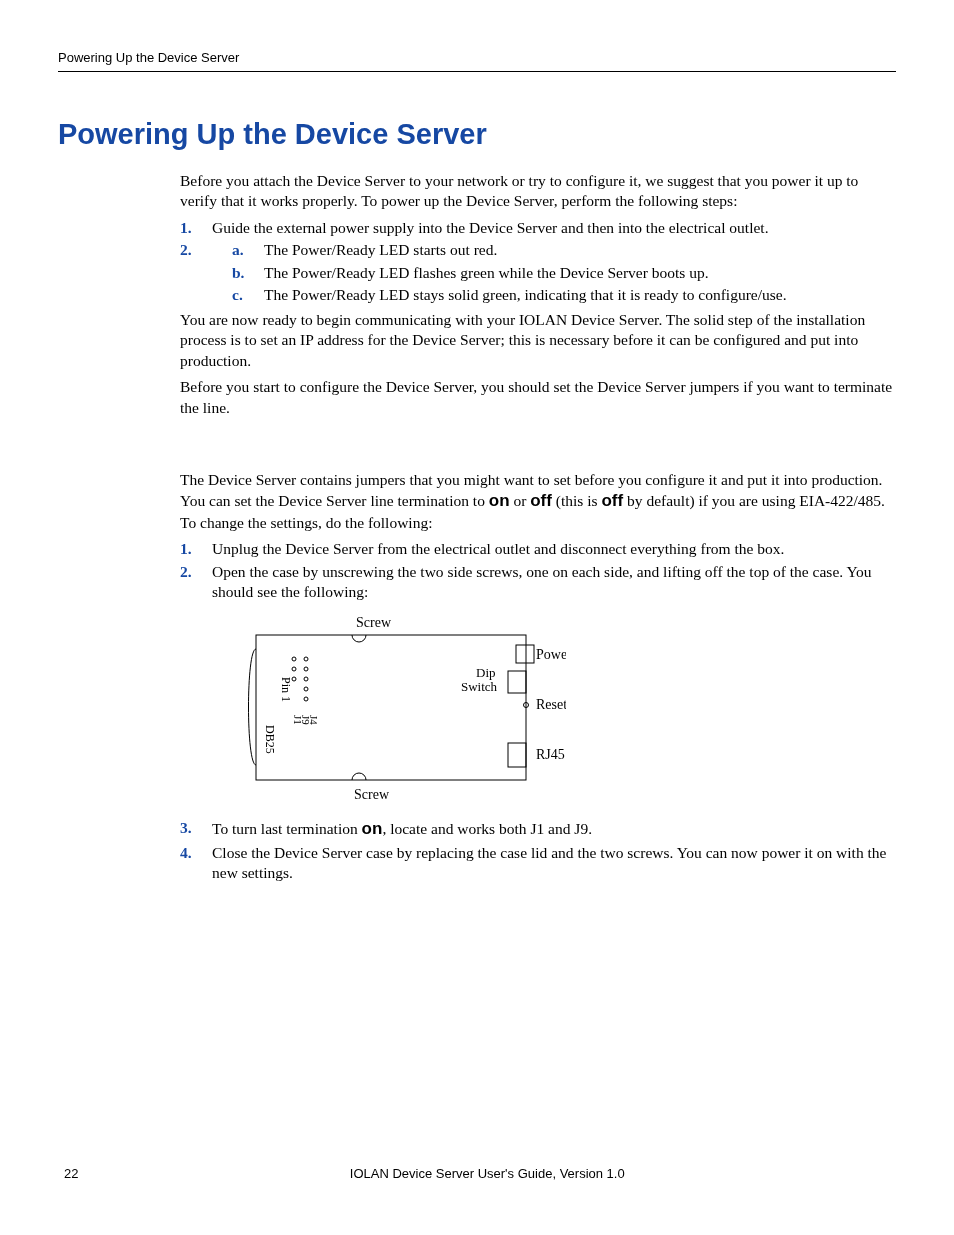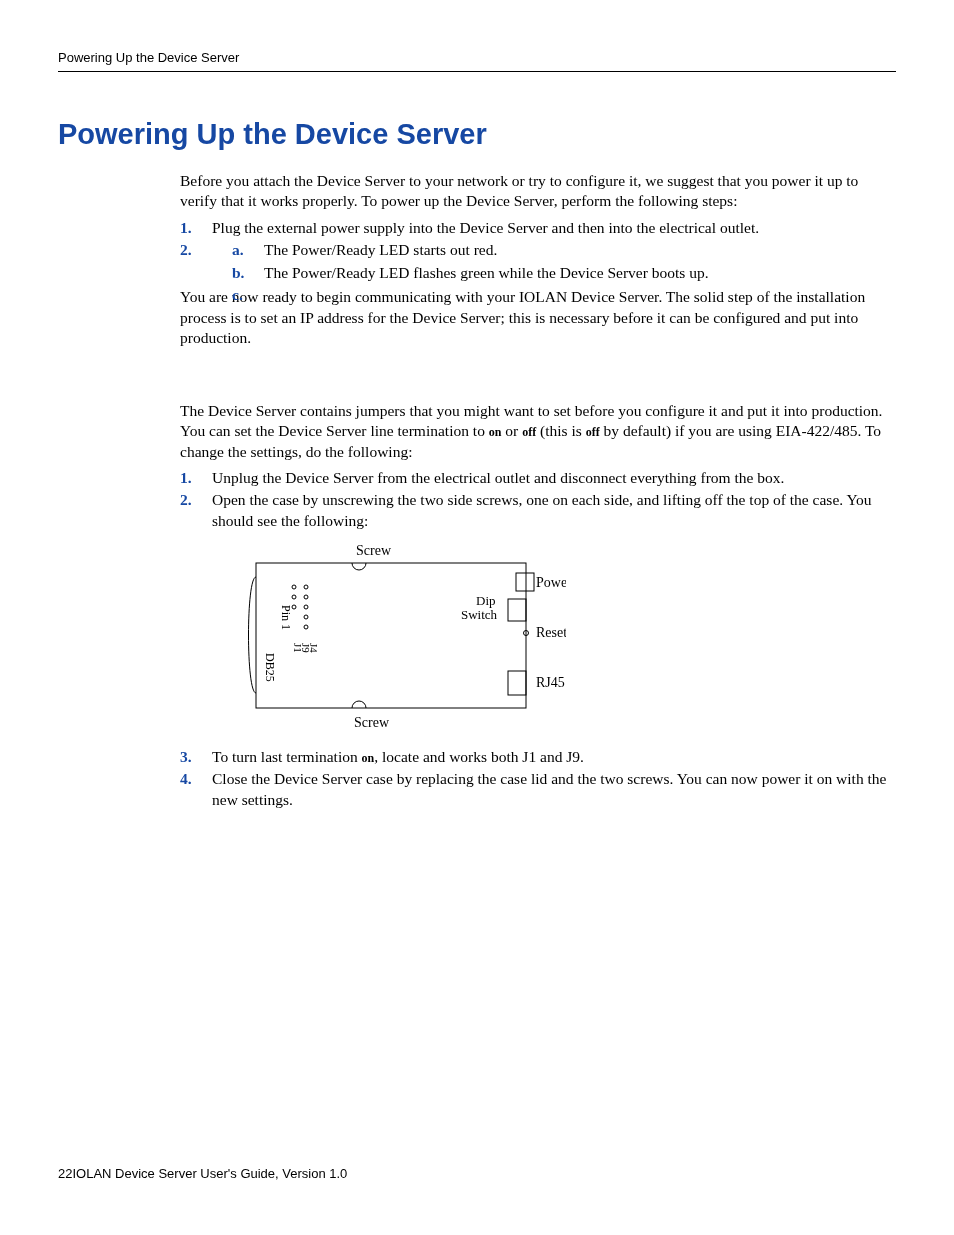--- a/index.html
+++ b/index.html
@@ -65,68 +65,70 @@
     padding-left: 32px;
     margin: 2px 0;
   }
   ol.alpha > li .marker {
     position: absolute;
     left: 0;
     top: 0;
     color: #1648a3;
     font-weight: 700;
   }
-  .mono { font-family: Liberation Serif, serif; font-weight: 700; font-size: 12px; text-align: right; }
+  .mono { font-family: Liberation Sans, sans-serif; font-weight: 700; font-size: 17px; text-align: right; }
   .section-gap { height: 26px; }
   .diagram {
     margin: 12px 0 8px 24px;
   }
   .footer {
     position: absolute;
     bottom: 54px;
-    left: 58px;
+    left: 64px;
     right: 58px;
     font-family: Arial, Helvetica, sans-serif;
     font-size: 13px;
   }
   .footer .pn { float: left; }
-  .footer .txt { display:block; text-align:left; }
+  .footer .txt { display:block; text-align:center; }
 </style>
 </head>
 <body>
 
 <div class="page">
   <div class="running-head">Powering Up the Device Server</div>
 
   <h1>Powering Up the Device Server</h1>
   <div class="body-block">
     <p>Before you attach the Device Server to your network or try to configure it, we suggest that you power it up to verify that it works properly. To power up the Device Server, perform the following steps:</p>
     <ol class="num">
       <li>
         <span class="marker">1.</span>
-        <span>Plug the external power supply into the Device Server and then into the electrical outlet.</span>
+        <span>Guide the external power supply into the Device Server and then into the electrical outlet.</span>
       </li>
       <li>
         <span class="marker">2.</span>
         <ol class="alpha">
           <li>
             <span class="marker">a.</span>
             <span>The Power/Ready LED starts out red.</span>
           </li>
           <li>
             <span class="marker">b.</span>
             <span>The Power/Ready LED flashes green while the Device Server boots up.</span>
           </li>
           <li>
             <span class="marker">c.</span>
+            <span>The Power/Ready LED stays solid green, indicating that it is ready to configure/use.</span>
           </li>
         </ol>
       </li>
     </ol>
     <p>You are now ready to begin communicating with your IOLAN Device Server. The solid step of the installation process is to set an IP address for the Device Server; this is necessary before it can be configured and put into production.</p>
+    <p>Before you start to configure the Device Server, you should set the Device Server jumpers if you want to terminate the line.</p>
   </div>
 
   <div class="section-gap"></div>
 
   <div class="body-block">
     <p>
       <span>The Device Server contains jumpers that you might want to set before you configure it and put it into production. You can set the Device Server line termination to </span><span class="mono">on</span><span> or </span><span class="mono">off</span><span> (this is </span><span class="mono">off</span><span> by default) if you are using EIA-422/485. To change the settings, do the following:</span>
     </p>
     <ol class="num">
       <li>

